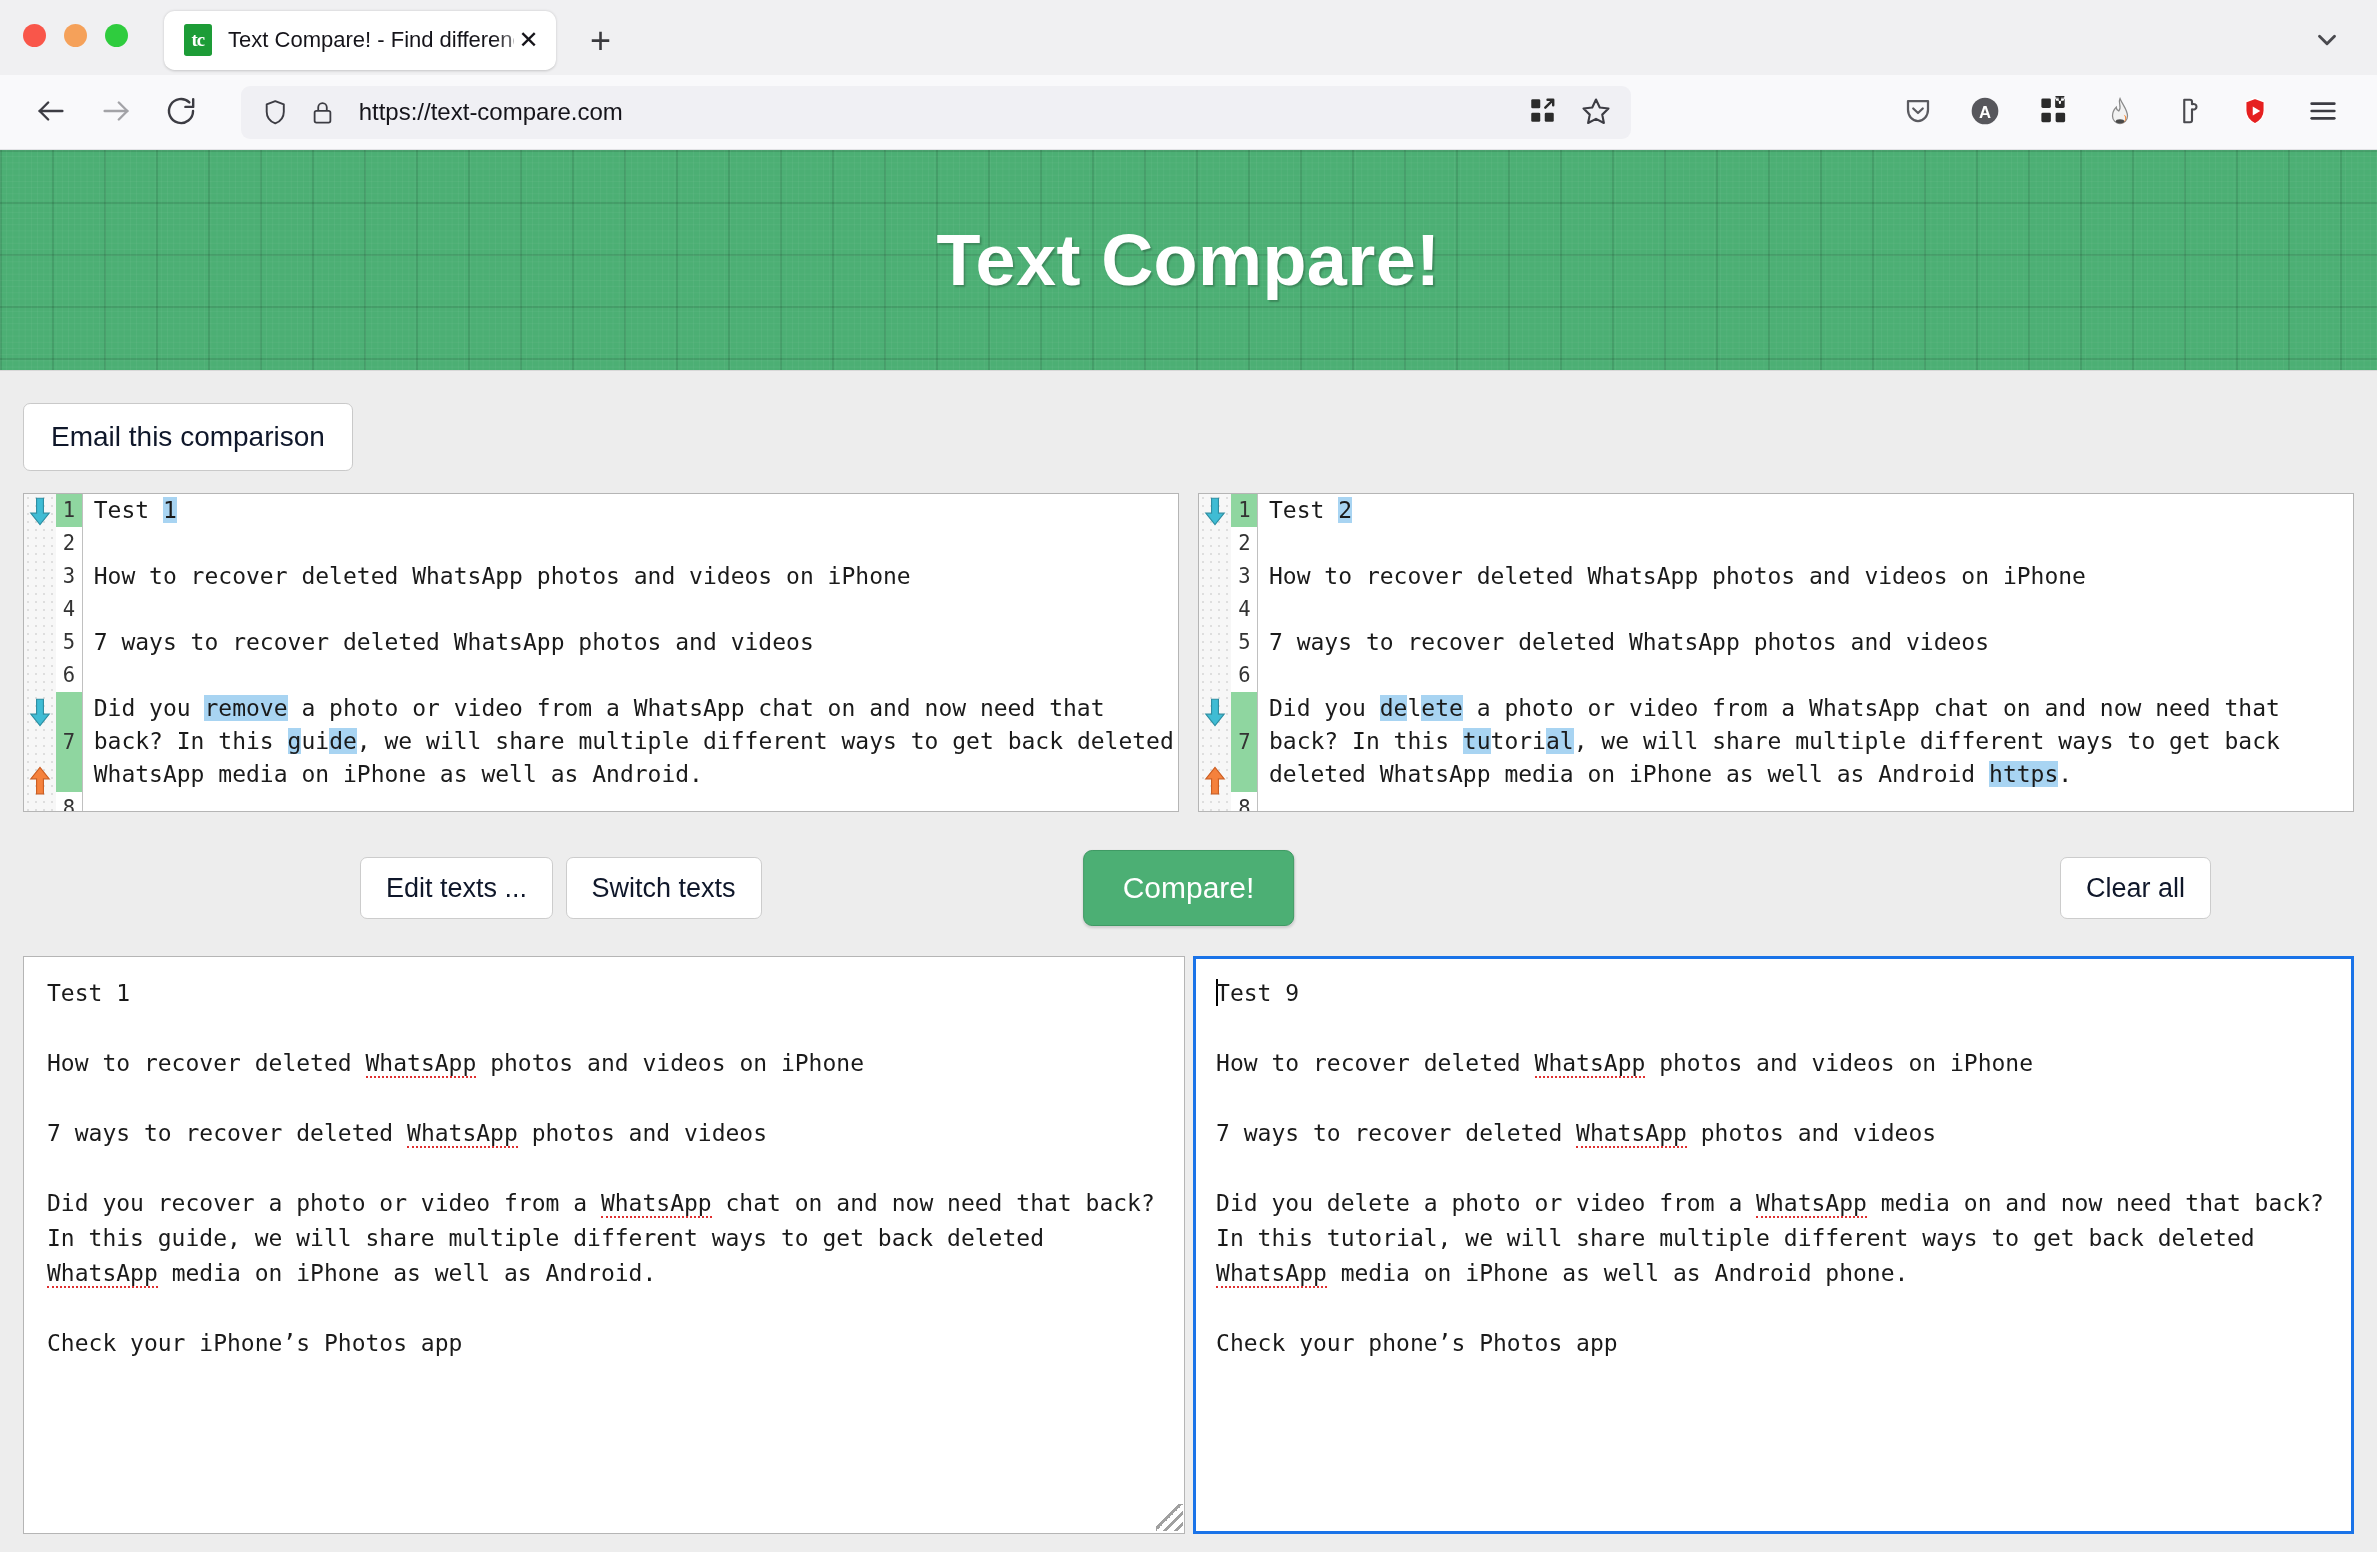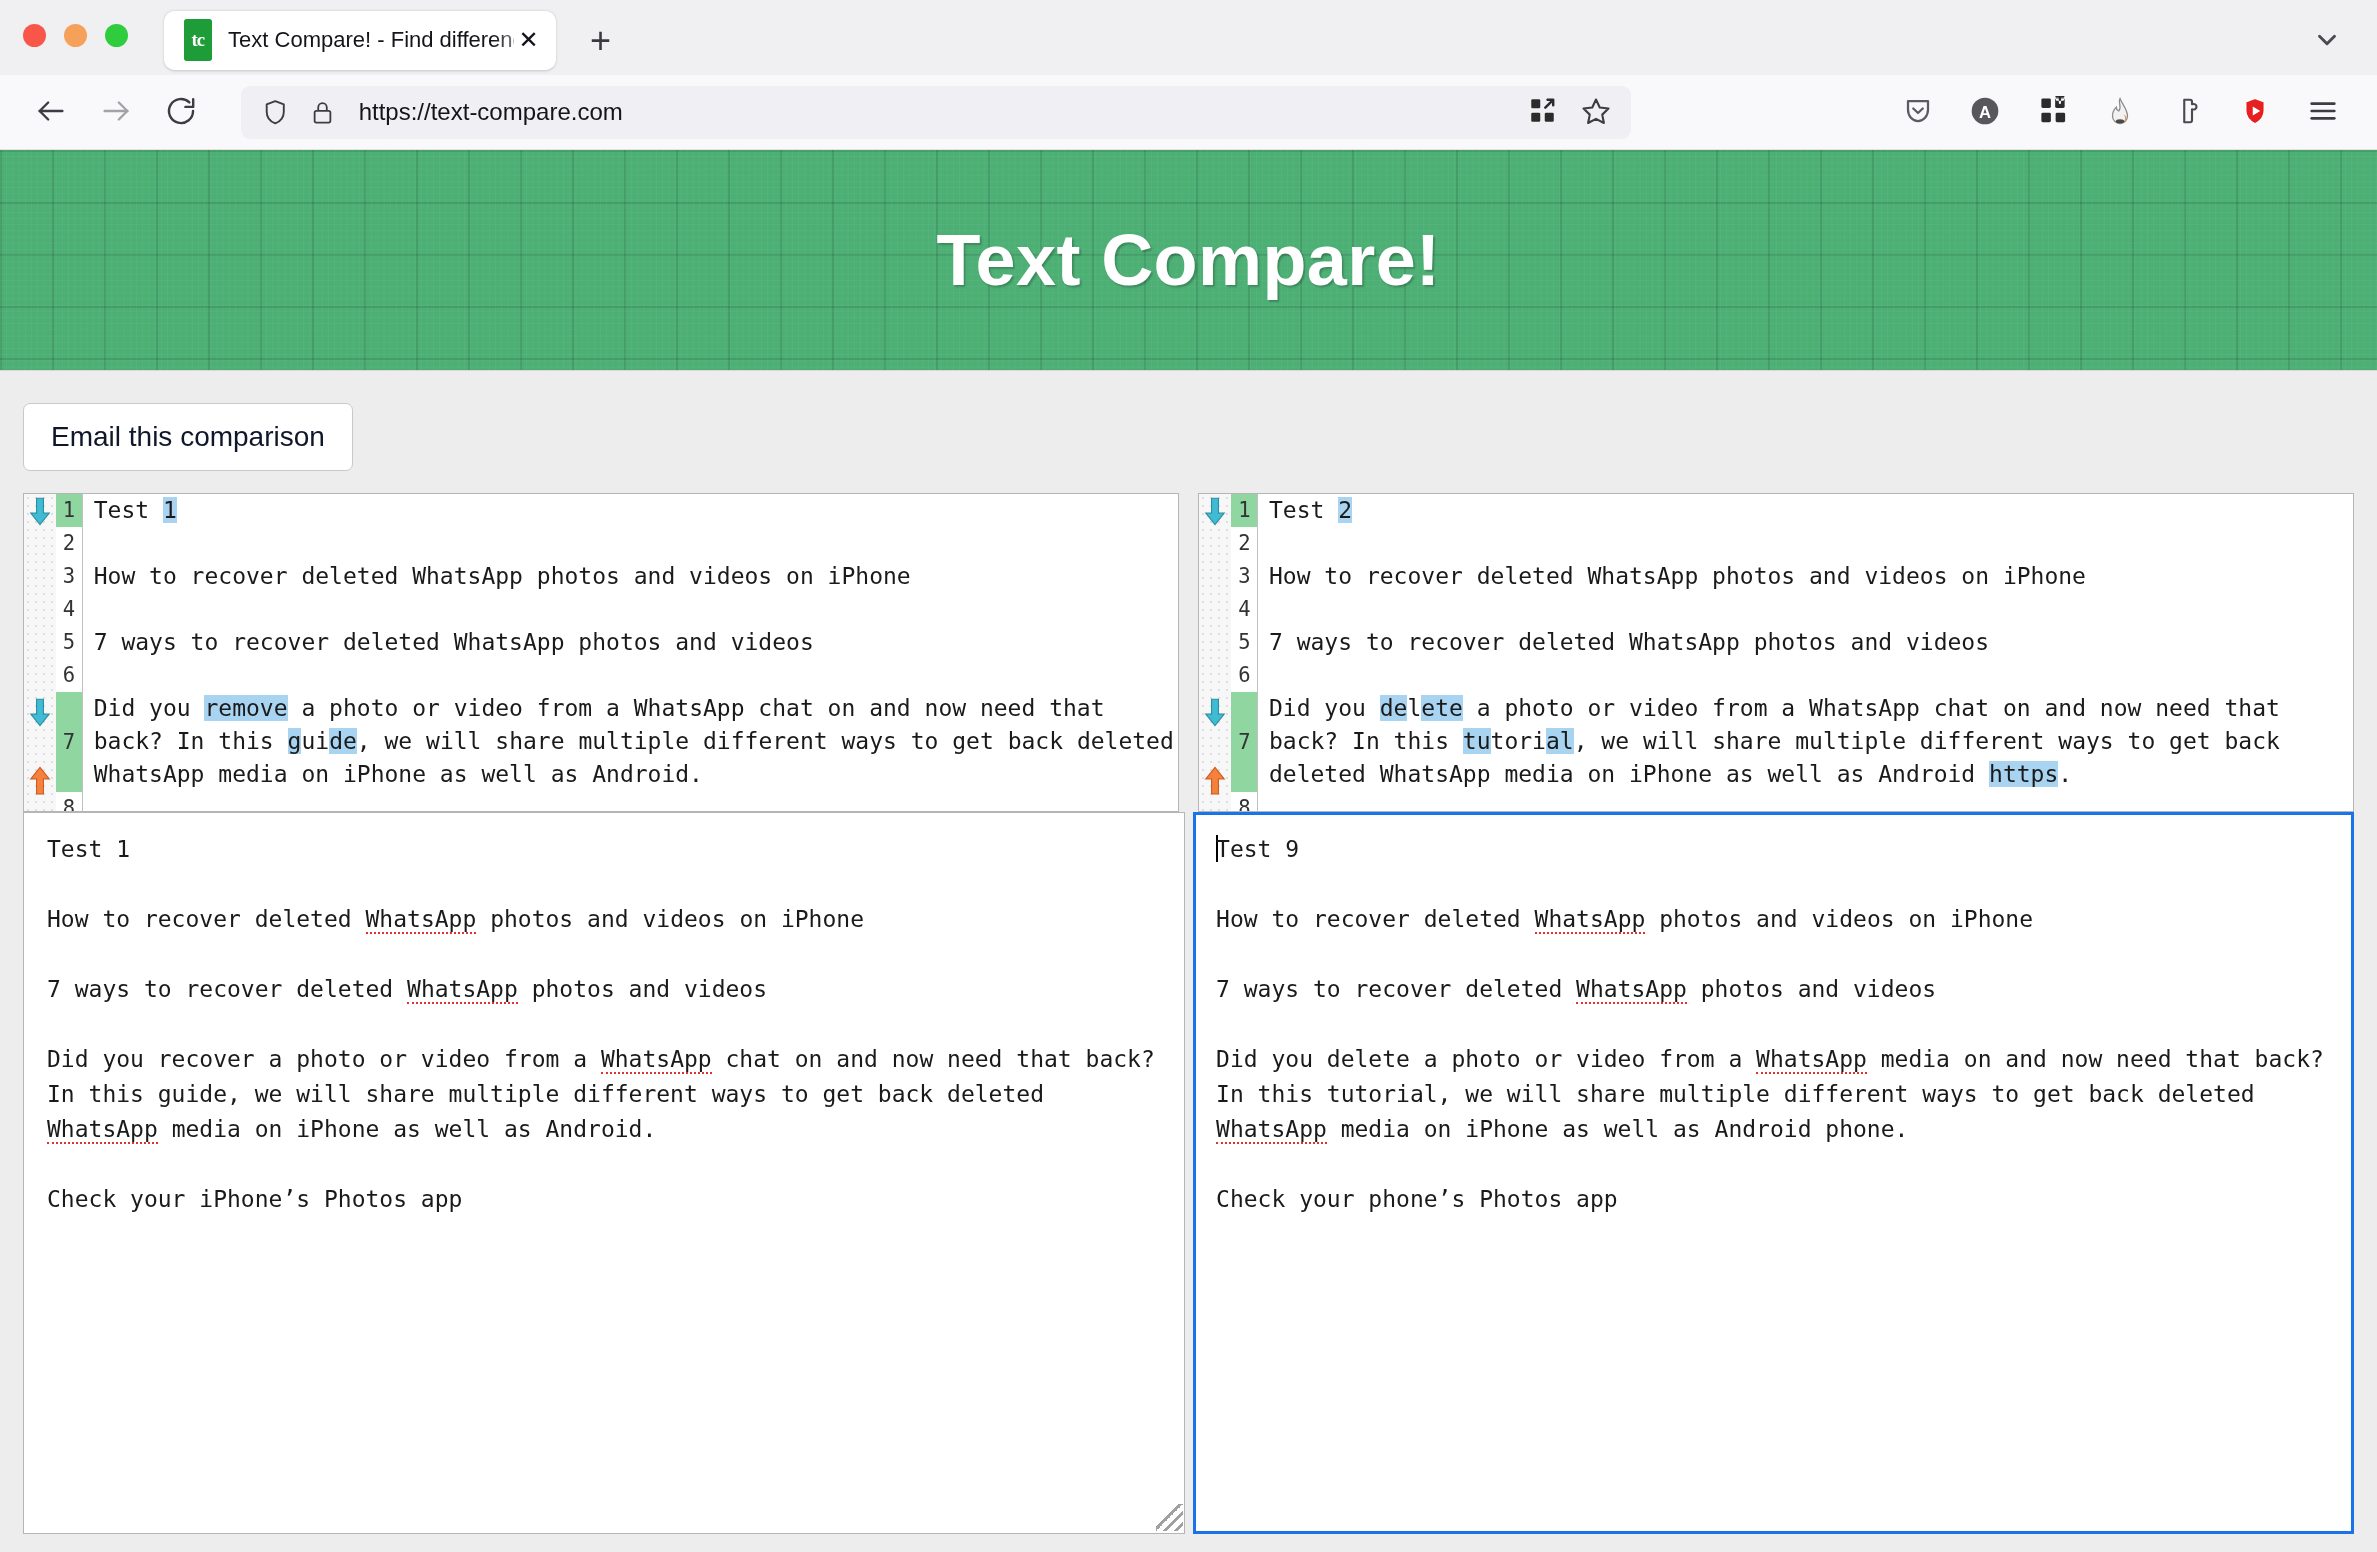--- a/index.html
+++ b/index.html
@@ -28,21 +28,21 @@
 
   .tab {
     margin-left: 36px; margin-bottom: 5.3px;
     height: 59px; min-width: 392px; max-width: 392px;
     background: #ffffff; border-radius: 10.7px;
     display: flex; align-items: center; padding: 0 12.5px 0 19.6px;
     box-shadow: 0 0.9px 2.7px rgba(0,0,0,.18);
     position: relative; overflow: hidden;
   }
   .favicon {
-    width: 28.5px; height: 42px; background: #1d9c37; border-radius: 2.7px;
+    width: 28.5px; height: 32px; background: #1d9c37; border-radius: 2.7px;
     display: flex; align-items: center; justify-content: center;
     color: #ffffff; font-size: 18.7px; font-weight: bold; line-height: 1;
     font-family: "Liberation Serif", serif; letter-spacing: -0.9px;
     flex: 0 0 28.5px;
   }
   .tab-title {
     margin-left: 16px; font-size: 22px; color: #15141a;
     white-space: nowrap; overflow: hidden; flex: 1 1 auto;
     -webkit-mask-image: linear-gradient(to right, #000 84%, transparent 99%);
     mask-image: linear-gradient(to right, #000 84%, transparent 99%);
@@ -434,20 +434,28 @@
 <span>7 ways to recover deleted WhatsApp photos and videos</span>
 <span></span>
 <span>Did you </span><span class="hl">de</span><span>l</span><span class="hl">ete</span><span> a photo or video from a WhatsApp chat on and now need that</span>
 <span>back? In this </span><span class="hl">tu</span><span>tori</span><span class="hl">al</span><span>, we will share multiple different ways to get back</span>
 <span>deleted WhatsApp media on iPhone as well as Android </span><span class="hl">https</span><span>.</span>
 <span></span>
 </div>
         </div>
       </div>
 
+      <div class="actions">
+        <div class="actions-left">
+          <button class="btn">Edit texts ...</button>
+          <button class="btn">Switch texts</button>
+        </div>
+        <button class="btn btn-compare">Compare!</button>
+        <button class="btn btn-clear">Clear all</button>
+      </div>
 
       <div class="ta-row">
 
         <div class="ta" title="Paste your text here"><span>Test 1</span>
 
 <span>How to recover deleted </span><span class="spell">WhatsApp</span><span> photos and videos on iPhone</span>
 
 <span>7 ways to recover deleted </span><span class="spell">WhatsApp</span><span> photos and videos</span>
 
 <span>Did you recover a photo or video from a </span><span class="spell">WhatsApp</span><span> chat on and now need that back? In this guide, we will share multiple different ways to get back deleted </span><span class="spell">WhatsApp</span><span> media on iPhone as well as Android.</span>

